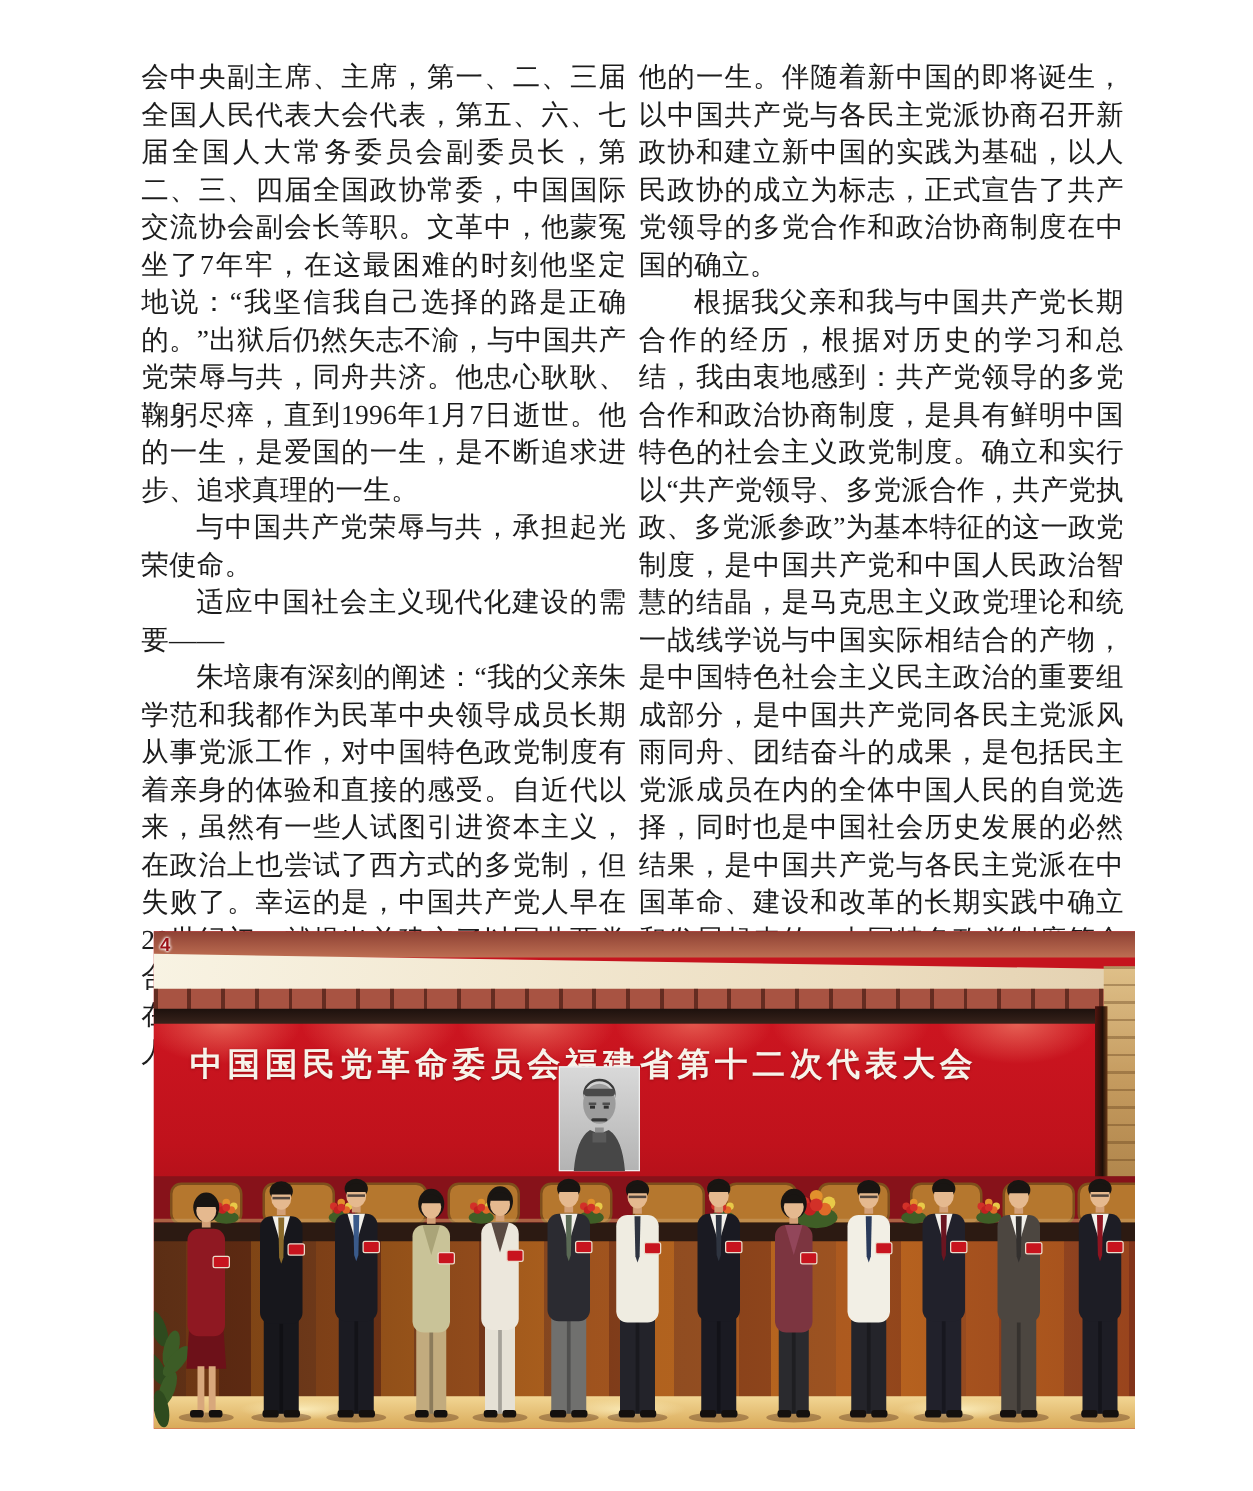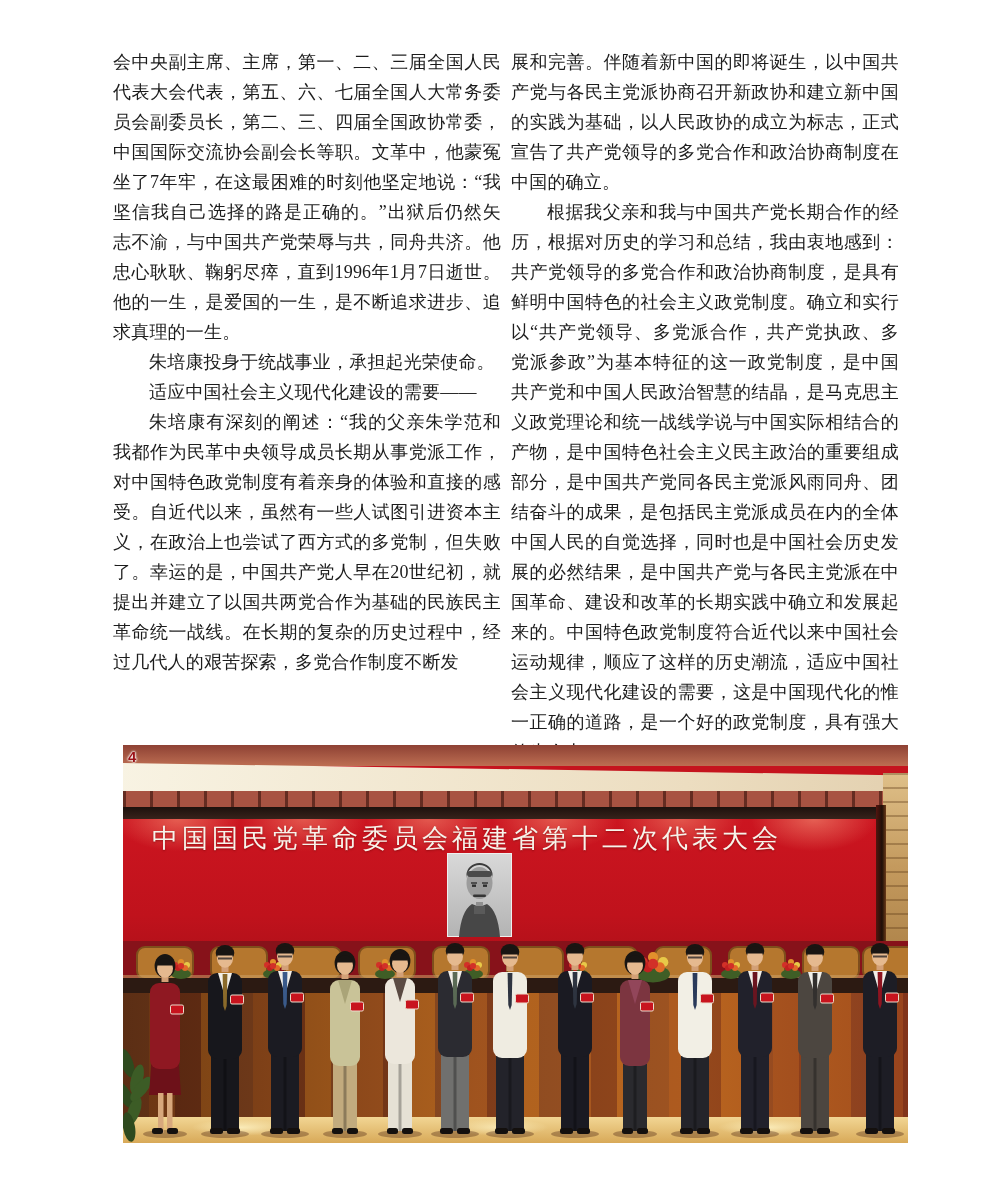--- a/index.html
+++ b/index.html
@@ -3,21 +3,21 @@
 <meta charset="utf-8">
 <style>
   html,body{margin:0;padding:0;}
   body{
     width:1002px;height:1193px;position:relative;background:#ffffff;
     font-family:"Liberation Serif","DejaVu Serif",serif;
     color:#1c1c1c;overflow:hidden;
   }
   .col{
     position:absolute;top:47px;width:388px;
-    font-size:18px;line-height:30px;text-align:justify;
+    font-size:22px;line-height:30px;text-align:justify;
     letter-spacing:0.2px;
   }
   #col-left{left:113px;}
   #col-right{left:511px;}
   .col p{margin:0;}
   .ind{text-indent:2em;}
 
   
   #photo{
     position:absolute;left:123px;top:745px;width:785px;height:398px;
@@ -52,45 +52,45 @@
     background-image:
       linear-gradient(90deg,rgba(35,12,4,.45),rgba(140,70,25,.12) 45%,rgba(196,101,31,.35) 72%,rgba(138,42,26,.4)),
       repeating-linear-gradient(90deg,#8a4a22 0 26px,#a2551f 26px 52px,#7c3a1a 52px 78px,#b3651f 78px 104px);}
   .floor{position:absolute;left:0;top:372px;width:100%;height:26px;
     background-image:
       radial-gradient(70px 12px at 15% 40%,rgba(255,245,200,.8),rgba(255,245,200,0) 70%),
       radial-gradient(70px 12px at 48% 40%,rgba(255,245,200,.7),rgba(255,245,200,0) 70%),
       radial-gradient(70px 12px at 82% 40%,rgba(255,245,200,.8),rgba(255,245,200,0) 70%),
       linear-gradient(#f2d694,#d8a958);}
   #banner{
-    position:absolute;left:0;top:76px;width:688px;height:34px;
+    position:absolute;left:0;top:89px;width:688px;height:34px;
     text-align:center;color:#f7f3ea;
     font-family:"Liberation Sans","DejaVu Sans",sans-serif;
-    font-weight:normal;font-size:26px;line-height:34px;letter-spacing:4px;
+    font-weight:bold;font-size:26px;line-height:34px;letter-spacing:4px;
     text-shadow:0 1px 2px rgba(90,0,0,.45);white-space:nowrap;}
   #fig-num{
     position:absolute;left:5px;top:3px;
     font-family:"Liberation Sans","DejaVu Sans",sans-serif;
     font-weight:bold;font-size:15px;color:#9b1118;
     text-shadow:0 0 2px #fff,0 0 2px #fff,0 0 3px #fff;}
   #portrait{position:absolute;left:324px;top:108px;width:65px;height:84px;}
   #photo-svg{position:absolute;left:0;top:0;width:785px;height:398px;}
 </style>
 </head>
 <body>
 
 <div class="col" id="col-left">
   <p>会中央副主席、主席，第一、二、三届全国人民代表大会代表，第五、六、七届全国人大常务委员会副委员长，第二、三、四届全国政协常委，中国国际交流协会副会长等职。文革中，他蒙冤坐了7年牢，在这最困难的时刻他坚定地说：“我坚信我自己选择的路是正确的。”出狱后仍然矢志不渝，与中国共产党荣辱与共，同舟共济。他忠心耿耿、鞠躬尽瘁，直到1996年1月7日逝世。他的一生，是爱国的一生，是不断追求进步、追求真理的一生。</p>
-  <p class="ind">朱培康投身于统战事业，承担起光荣使命。</p>
+  <p class="ind">与中国共产党荣辱与共，承担起光荣使命。</p>
   <p class="ind">适应中国社会主义现代化建设的需要——</p>
   <p class="ind">朱培康有深刻的阐述：“我的父亲朱学范和我都作为民革中央领导成员长期从事党派工作，对中国特色政党制度有着亲身的体验和直接的感受。自近代以来，虽然有一些人试图引进资本主义，在政治上也尝试了西方式的多党制，但失败了。幸运的是，中国共产党人早在20世纪初，就提出并建立了以国共两党合作为基础的民族民主革命统一战线。在长期的复杂的历史过程中，经过几代人的艰苦探索，多党合作制度不断发</p>
 </div>
 
 <div class="col" id="col-right">
-  <p>展和完善。伴随着新中国的即将诞生，以中国共产党与各民主党派协商召开新政协和建立新中国的实践为基础，以人民政协的成立为标志，正式宣告了共产党领导的多党合作和政治协商制度在中国的确立。</p>
+  <p>他的一生。伴随着新中国的即将诞生，以中国共产党与各民主党派协商召开新政协和建立新中国的实践为基础，以人民政协的成立为标志，正式宣告了共产党领导的多党合作和政治协商制度在中国的确立。</p>
   <p class="ind">根据我父亲和我与中国共产党长期合作的经历，根据对历史的学习和总结，我由衷地感到：共产党领导的多党合作和政治协商制度，是具有鲜明中国特色的社会主义政党制度。确立和实行以“共产党领导、多党派合作，共产党执政、多党派参政”为基本特征的这一政党制度，是中国共产党和中国人民政治智慧的结晶，是马克思主义政党理论和统一战线学说与中国实际相结合的产物，是中国特色社会主义民主政治的重要组成部分，是中国共产党同各民主党派风雨同舟、团结奋斗的成果，是包括民主党派成员在内的全体中国人民的自觉选择，同时也是中国社会历史发展的必然结果，是中国共产党与各民主党派在中国革命、建设和改革的长期实践中确立和发展起来的。中国特色政党制度符合近代以来中国社会运动规律，顺应了这样的历史潮流，适应中国社会主义现代化建设的需要，这是中国现代化的惟一正确的道路，是一个好的政党制度，具有强大的生命力。”</p>
   <p class="ind">朱培康指出：最近一些年，多党合作和政治协商的</p>
 </div>
 
 <div id="photo">
   <div class="ceil1"></div>
   <div class="ceil2"></div>
   <div class="ceil3"></div>
   <div class="bar"></div>
   <div class="wall"></div>

